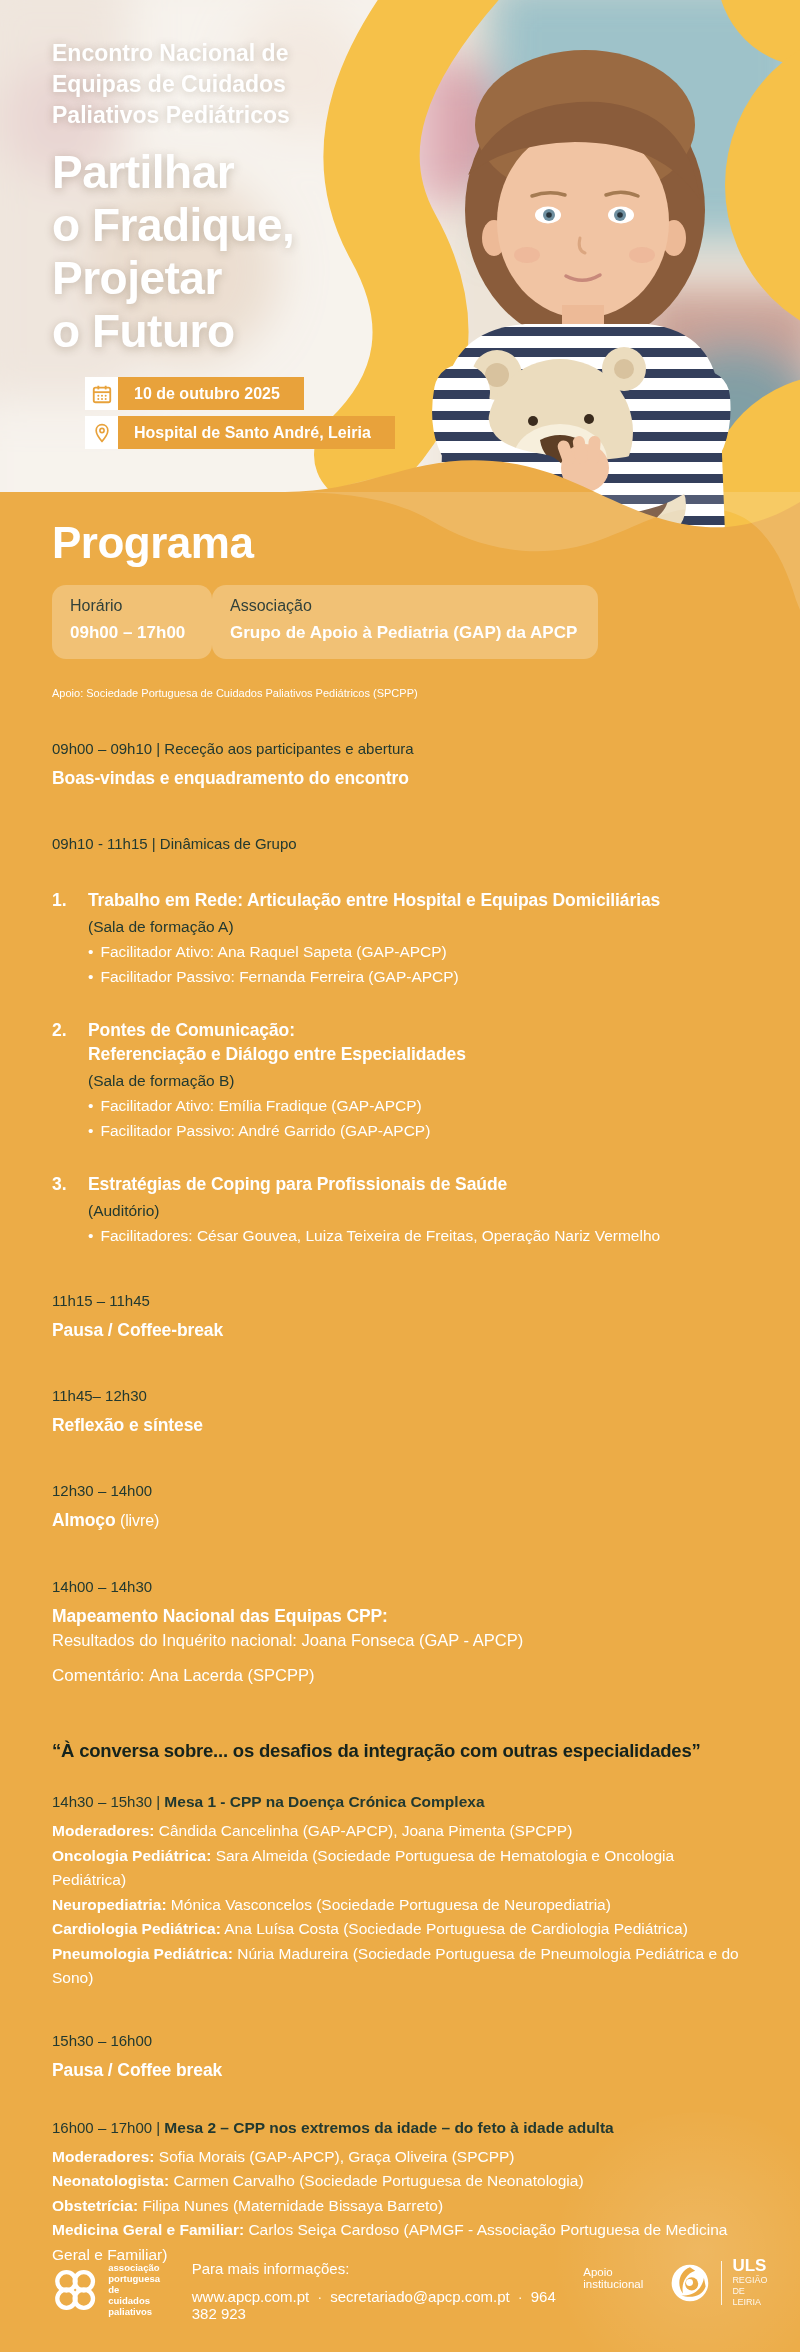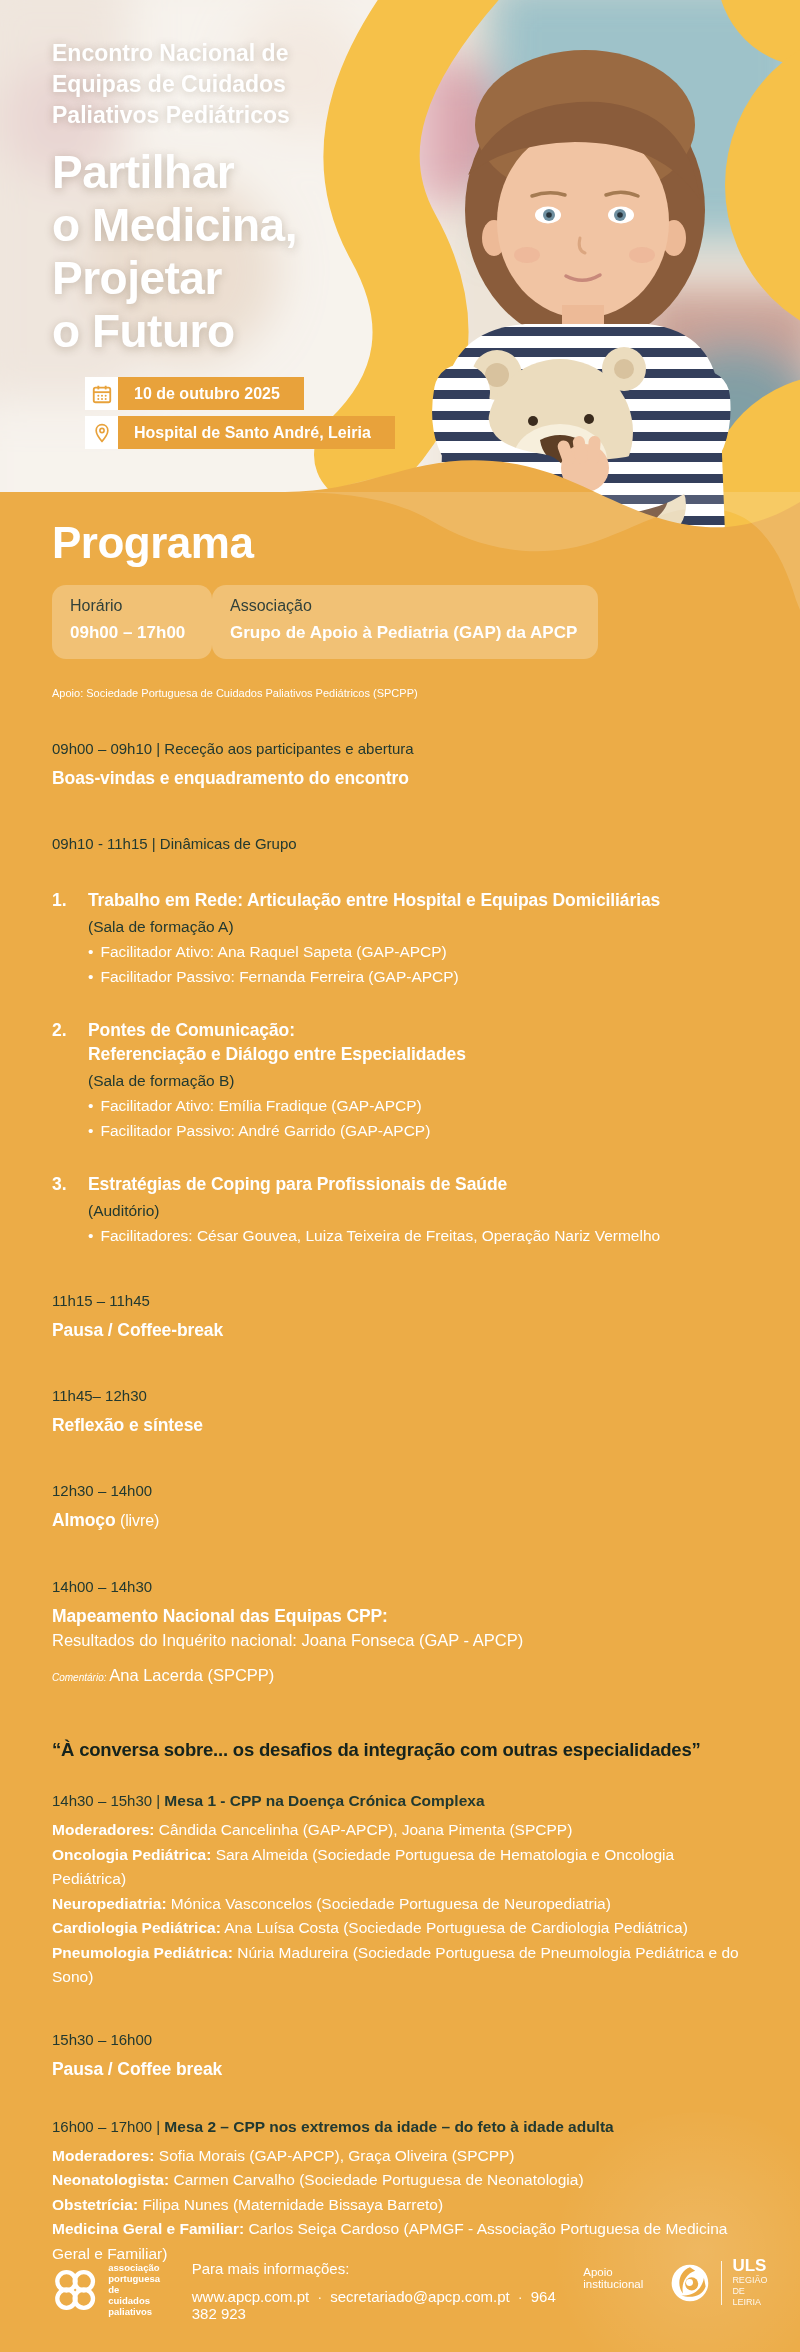--- a/index.html
+++ b/index.html
@@ -40,21 +40,21 @@
   .block { margin-top:44px; }
   .block .w-bold { margin-top:7px; }
   .num-item { margin-top:30px; display:flex; }
   .num-col { width:36px; flex:none; color:#fff; font-weight:bold; font-size:17.5px; line-height:24px; }
   .item-body { flex:1; }
   .room { color:#223930; font-size:15.5px; line-height:22px; margin-top:4px; }
   .bullet-line { color:#fff; font-size:15.5px; line-height:23px; margin-top:2px; }
   .bullet-line .dot { margin-right:7px; }
   .lunch-suffix { font-weight:normal; font-size:16px; }
   .comment-line { margin-top:13px; color:#fff; }
-  .comment-label { font-size:10px;font-style:italic; }
+  .comment-label { font-size:17px; }
   .comment-name { font-size:16.5px; }
   .quote-heading { margin-top:54px; color:#15231D; font-weight:bold; font-size:18.5px; letter-spacing:-.2px; }
   .mesa { margin-top:30px; }
   .mesa-rows { margin-top:7px; max-width:700px; }
   .mesa-row { color:#fff; font-size:15.5px; line-height:24.5px; }
   .mesa-row b { font-weight:bold; }
   
   .footer { position:absolute; left:0; bottom:0; width:800px; height:118px; z-index:2;
             display:flex; align-items:flex-start; padding:14px 28px 0 52px; }
   .apcp-block { display:flex; align-items:center; margin-top:14px; }
@@ -164,21 +164,21 @@
   </svg>
 
   <div class="hero-text">
     <div class="kicker">
       <div>Encontro Nacional de</div>
       <div>Equipas de Cuidados</div>
       <div>Paliativos Pediátricos</div>
     </div>
     <div class="hero-title">
       <div>Partilhar</div>
-      <div>o Medicina,</div>
+      <div>o Fradique,</div>
       <div>Projetar</div>
       <div>o Futuro</div>
     </div>
     <div class="badges">
       <div class="badge-row">
         <div class="badge-icon-tile">
           <svg width="22" height="22" viewBox="0 0 24 24" fill="none" stroke="#E8A23B" stroke-width="2">
             <rect x="3" y="5" width="18" height="16" rx="2"></rect>
               <line x1="3" y1="10" x2="21" y2="10"></line>
             <line x1="8" y1="3" x2="8" y2="7"></line>

